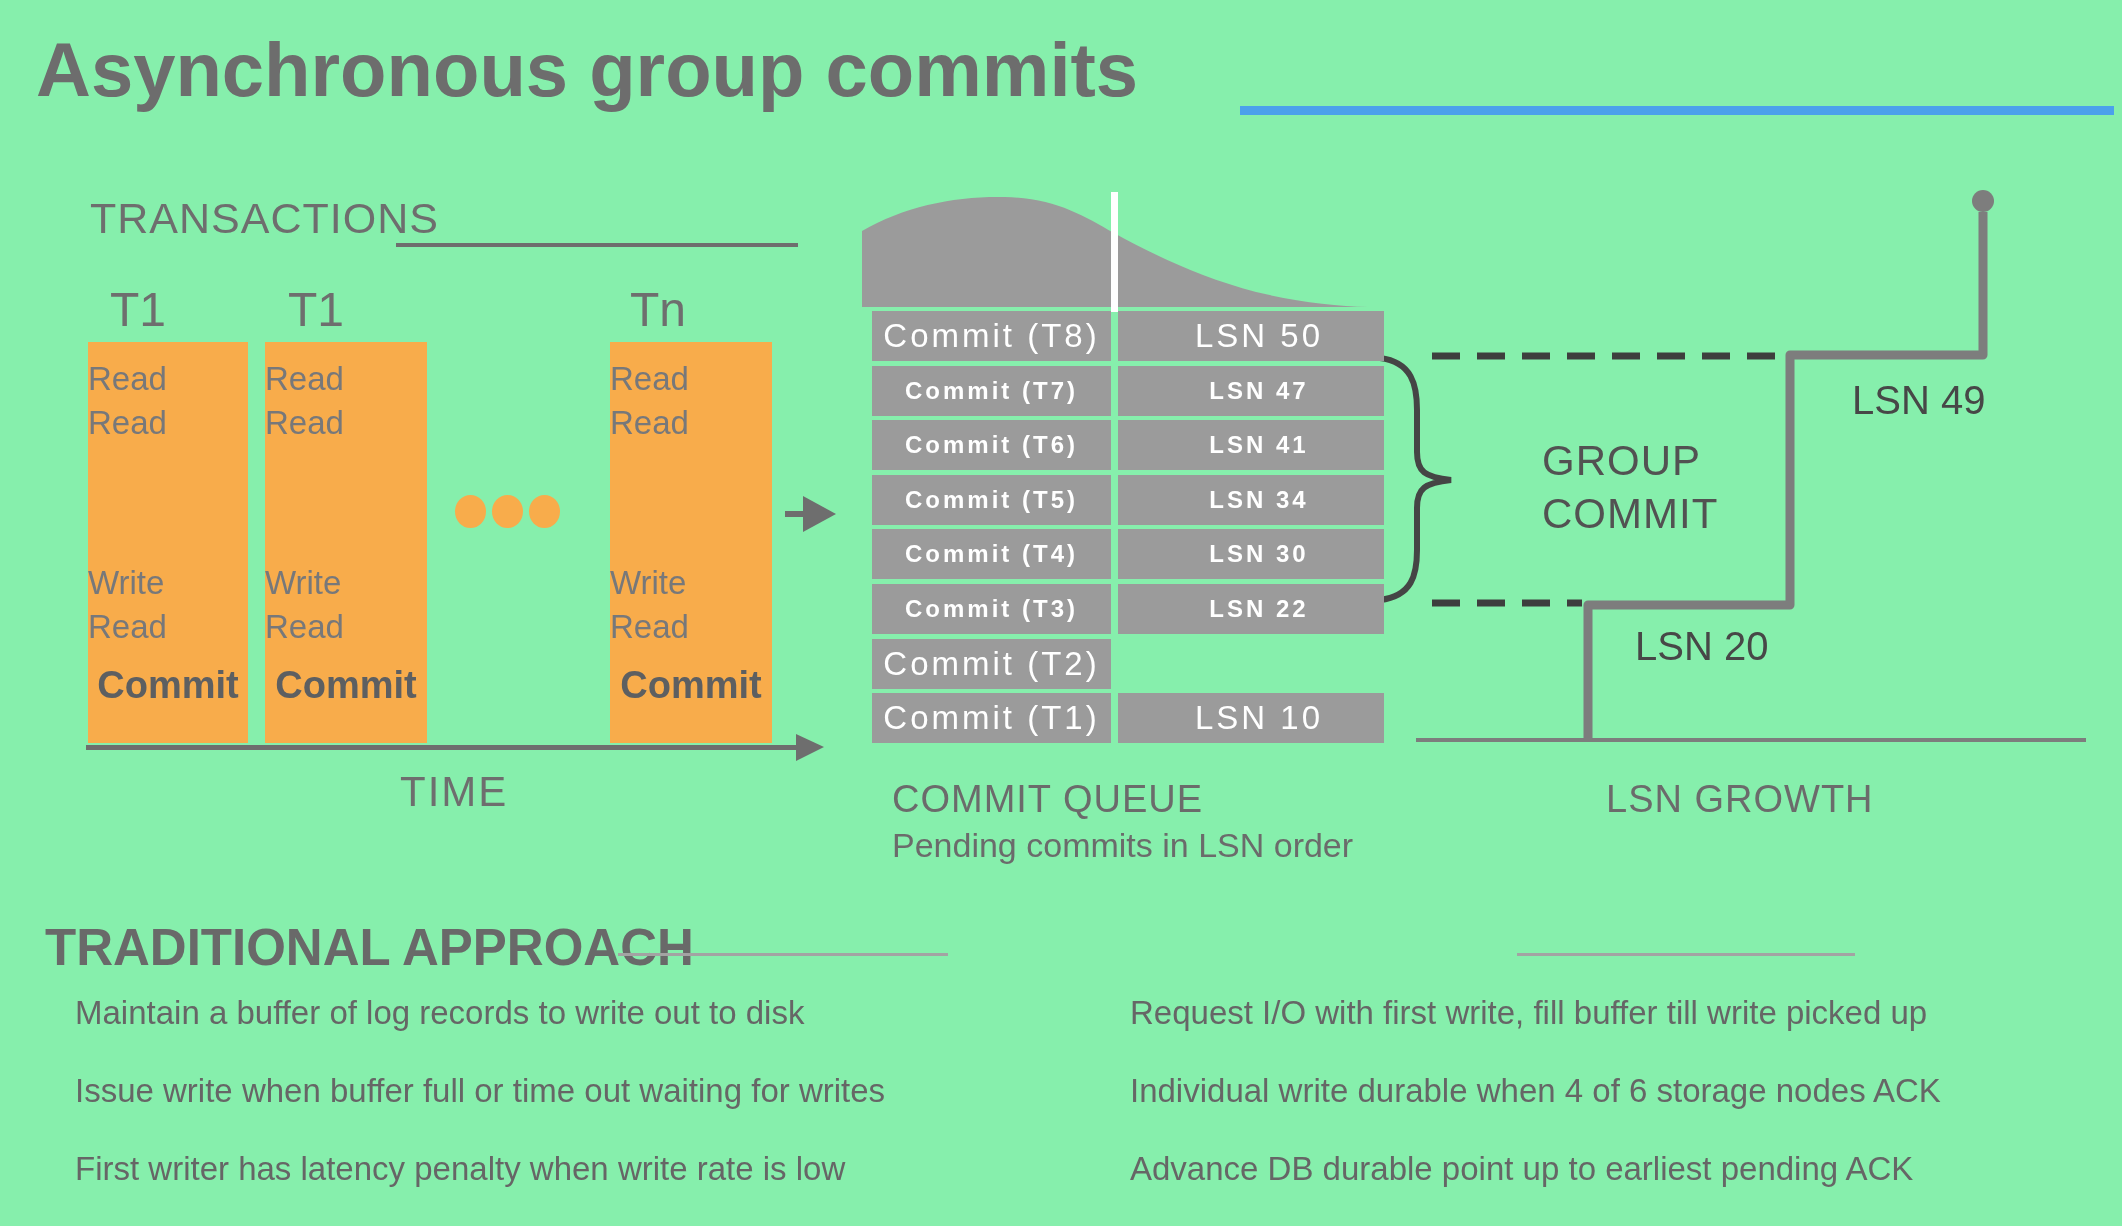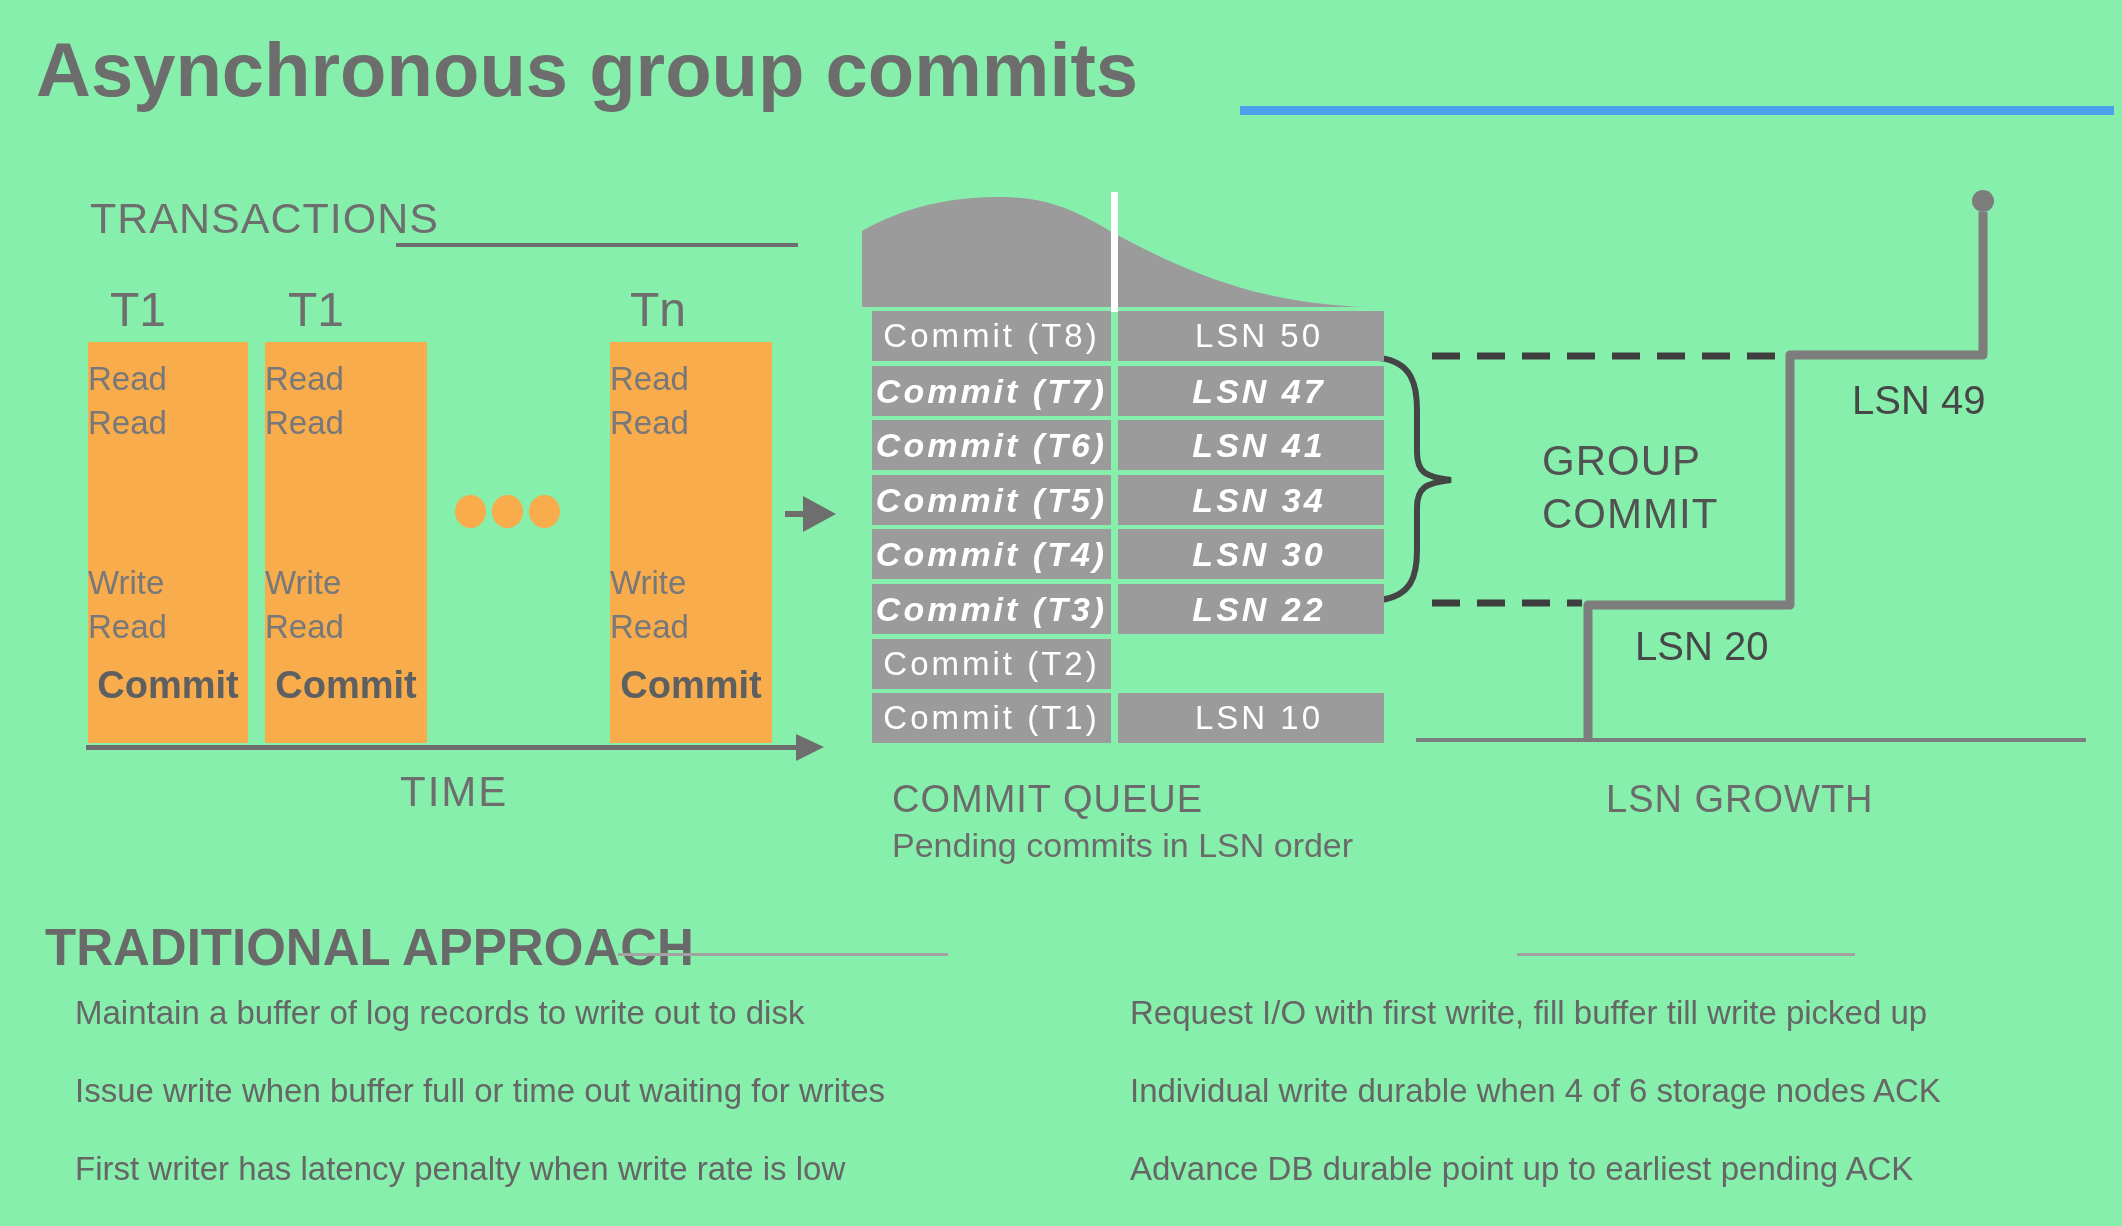--- a/index.html
+++ b/index.html
@@ -14,21 +14,21 @@
   .tcol-label{top:282px;font-size:48px;color:#6e6e6e;}
   .tbox{top:342px;height:401px;background:#f8ac4b;}
   .tline{position:absolute;width:100%;text-align:left;font-size:33px;color:#77787a;}
   .tcommit{position:absolute;width:100%;text-align:center;font-size:38px;font-weight:bold;color:#5d5f61;}
   .dot{display:inline-block;width:31px;height:33px;border-radius:50%;background:#f8ac4b;margin-right:6px;}
   .dots{left:455px;top:495px;}
   .time-label{left:400px;top:768px;font-size:42px;color:#6e6e6e;letter-spacing:2px;}
   .qrow-cell{position:absolute;background:#9b9b9b;height:50px;color:#ffffff;font-size:33px;letter-spacing:3px;display:flex;align-items:center;justify-content:center;white-space:nowrap;}
   .qc1{left:872px;width:239px;}
   .qc2{left:1118px;width:250px;padding-left:16px;}
-  .qbold{font-weight:bold;font-size:34px;font-style:italic;}
+  .qbold{font-weight:bold;font-size:24px;}
   .caption-h{font-size:38px;color:#6b6b6b;letter-spacing:1px;white-space:nowrap;}
   .caption-s{font-size:34px;color:#6b6b6b;white-space:nowrap;}
   .gc-text{left:1542px;top:434px;font-size:42px;color:#525252;line-height:53px;letter-spacing:1px;}
   .lsn-ann{font-size:40px;color:#474747;white-space:nowrap;}
   .sec-head{font-size:51px;font-weight:bold;color:#696969;letter-spacing:0px;white-space:nowrap;}
   .sec-rule{height:3px;background:#a3a3a3;}
   .bullet{font-size:33px;color:#666666;white-space:nowrap;}
   svg{position:absolute;left:0;top:0;}
 </style>
 </head>

